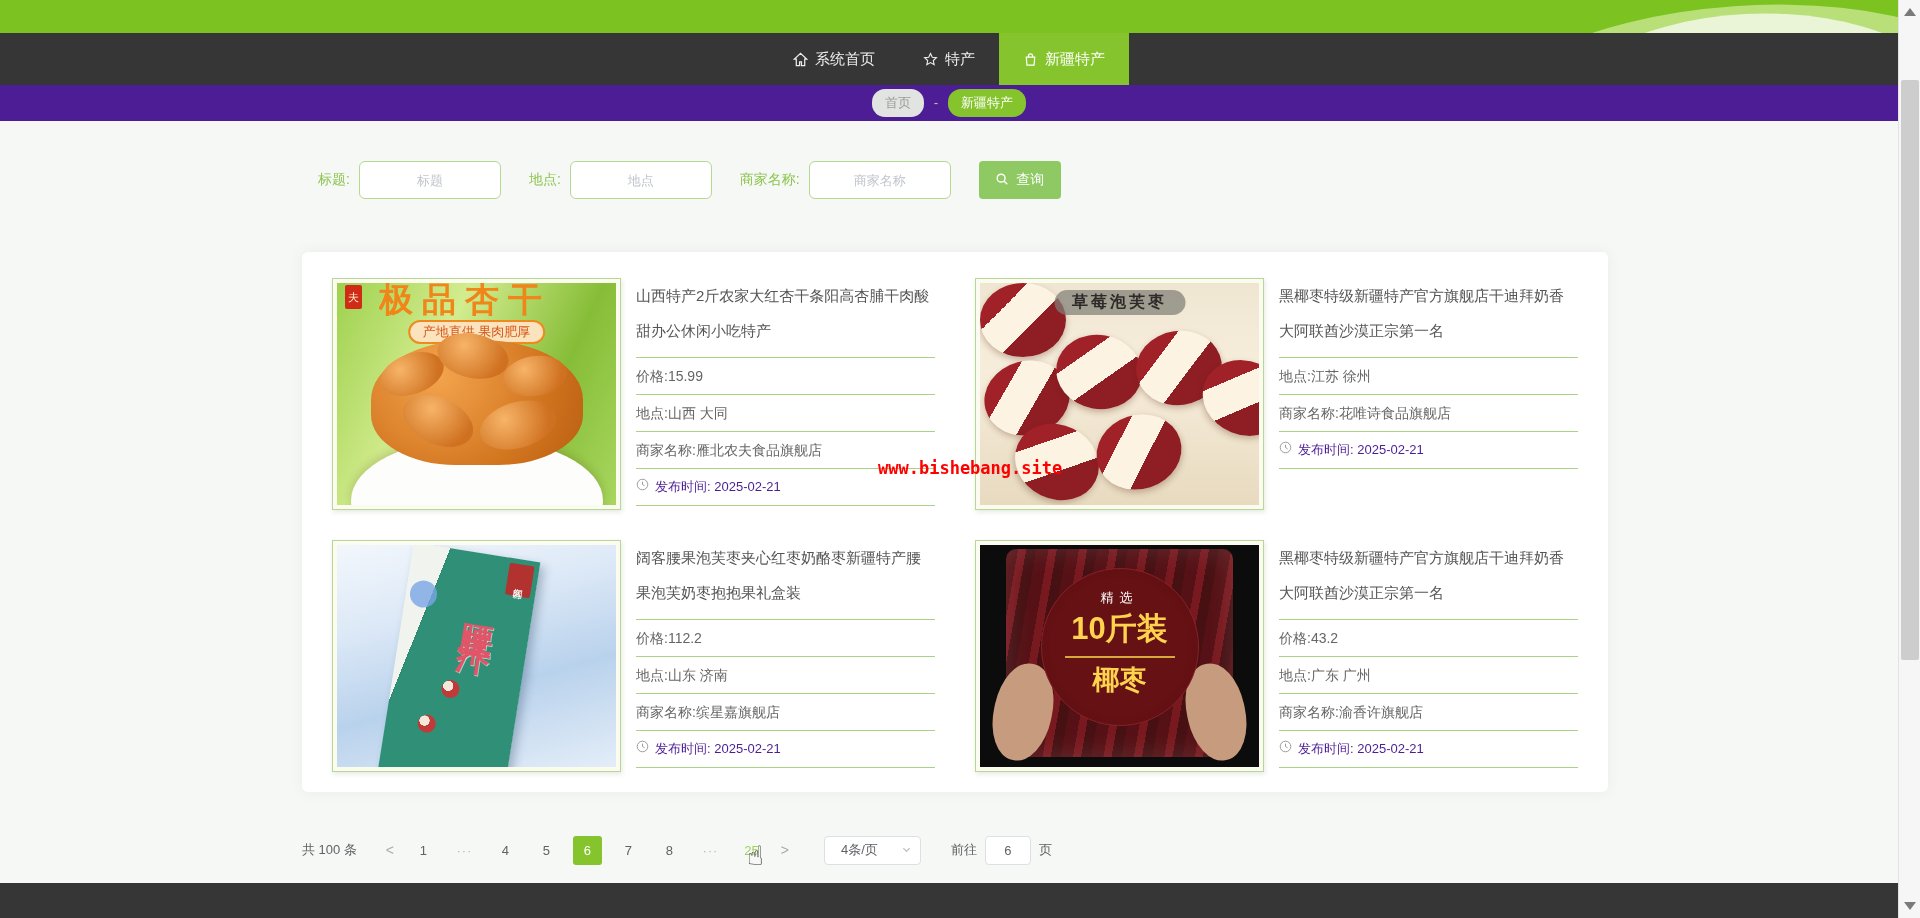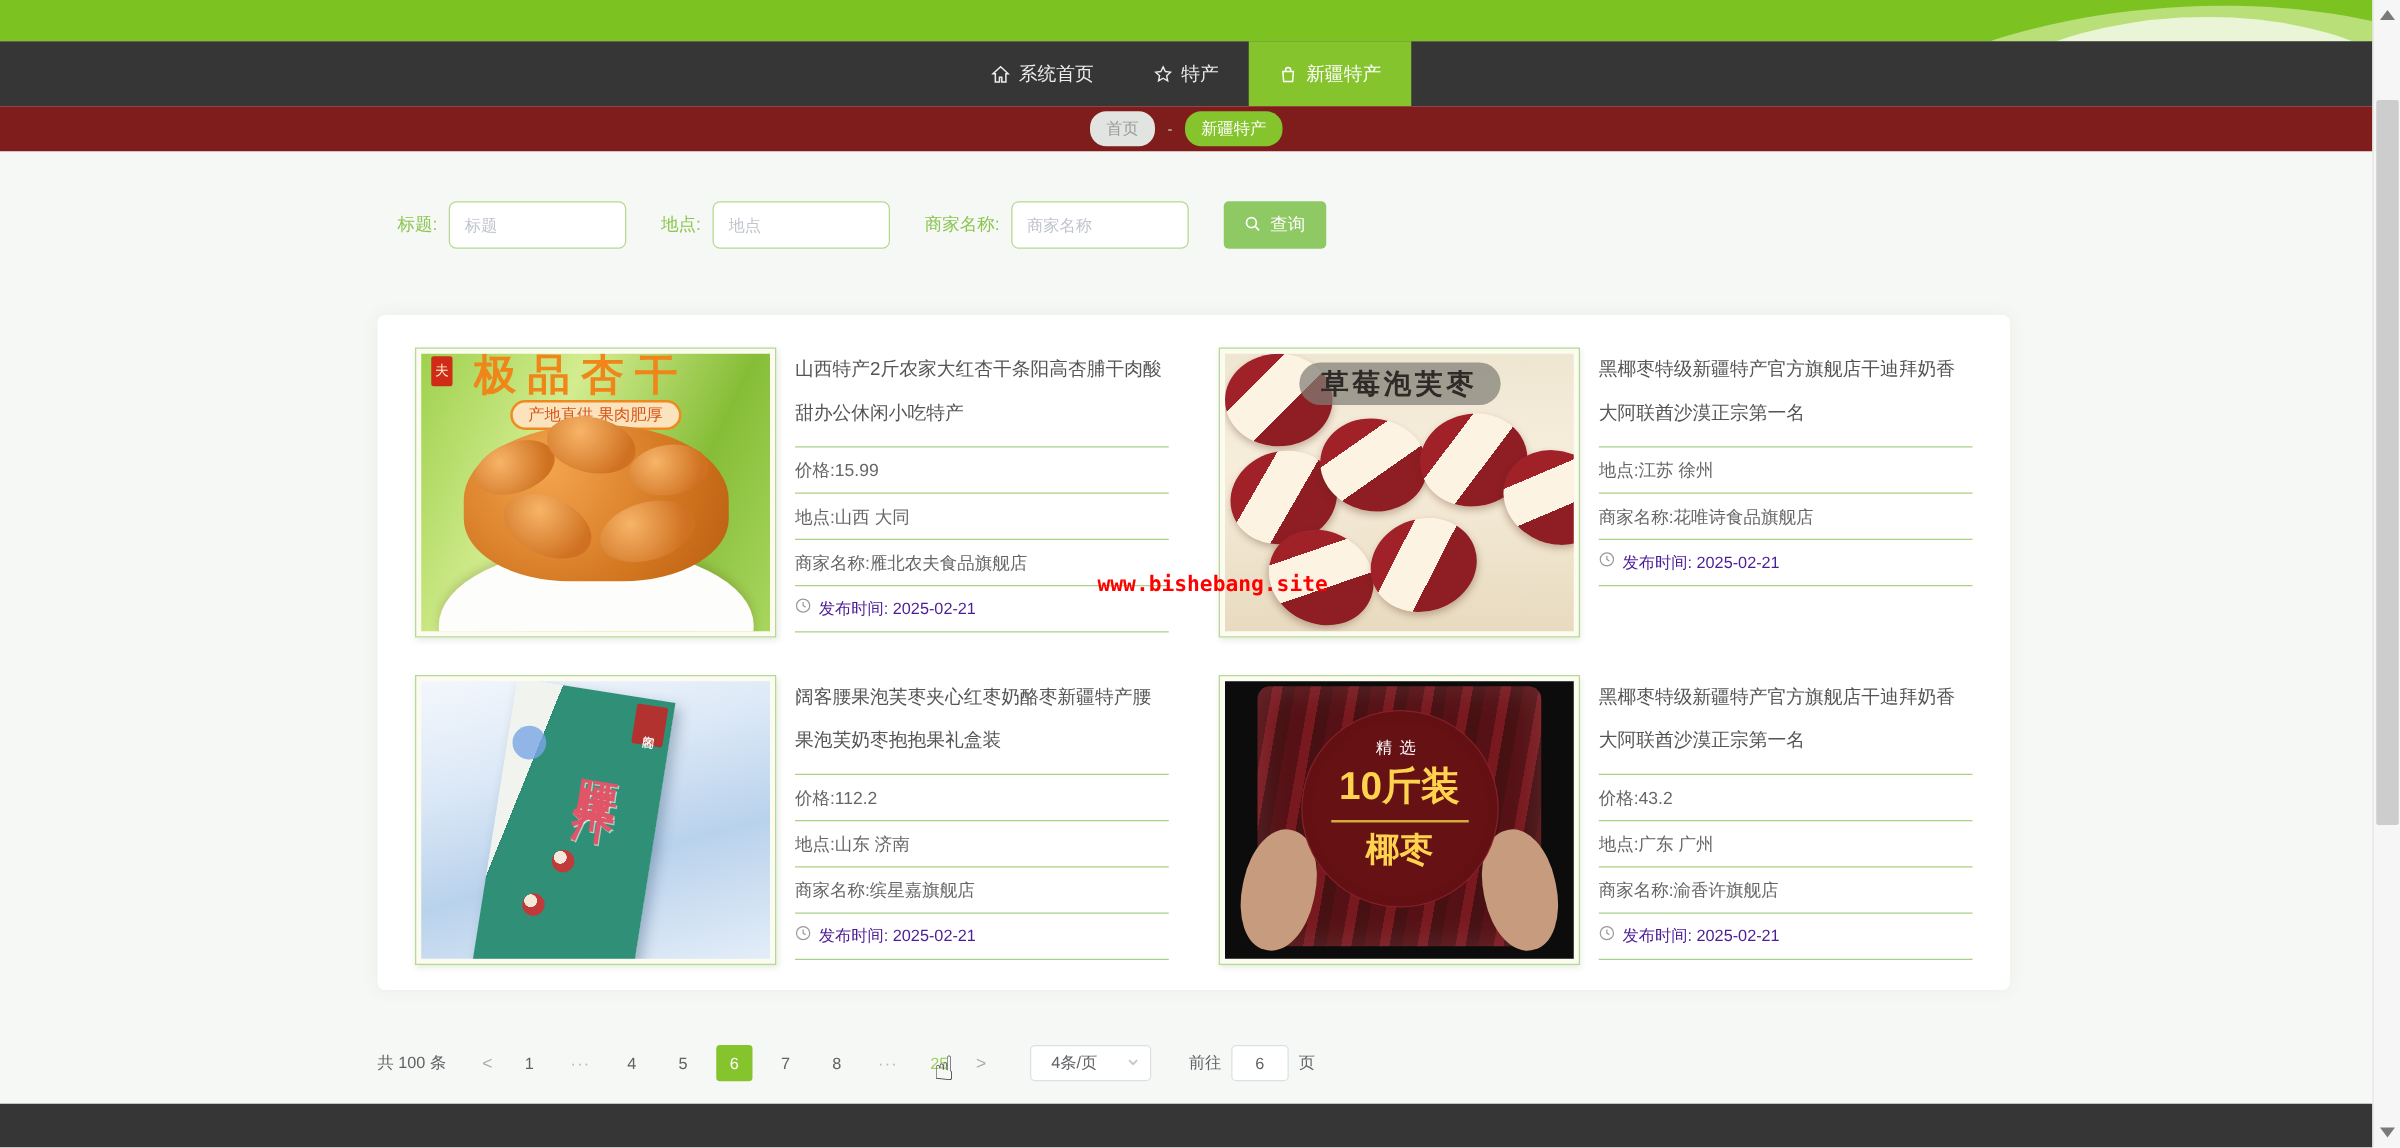--- a/index.html
+++ b/index.html
@@ -11,30 +11,30 @@
   .swoosh1 { position:absolute; right:-120px; top:6px; width:560px; height:120px; background:#b9e078; border-radius:50% 50% 0 0 / 100% 100% 0 0; transform:rotate(-4deg); }
   .swoosh2 { position:absolute; right:-60px; top:14px; width:420px; height:110px; background:#e9f5d6; border-radius:50% 50% 0 0 / 100% 100% 0 0; transform:rotate(-3deg); }
 
   
   .navbar { position:absolute; left:0; top:33px; width:1898px; height:52px; background:#363636; display:flex; justify-content:center; align-items:stretch; }
   .nav-item { display:flex; align-items:center; gap:7px; padding:0 24px; color:#ededed; font-size:15px; cursor:pointer; }
   .nav-item.active { background:#85c42c; color:#fff; }
   .nav-item svg { display:block; }
 
   
-  .crumb-bar { position:absolute; left:0; top:85px; width:1898px; height:36px; background:#7f1d1d; display:flex; align-items:center; justify-content:center; gap:10px; }
+  .crumb-bar { position:absolute; left:0; top:85px; width:1898px; height:36px; background:#4c1d95; display:flex; align-items:center; justify-content:center; gap:10px; }
   .crumb-pill { font-size:13px; padding:5px 13px; border-radius:13px; }
   .crumb-pill.plain { background:#e1e4e0; color:#9a9d9a; cursor:pointer; }
   .crumb-sep { color:#c9cdc9; font-size:12px; }
   .crumb-pill.active { background:#85c42c; color:#fff; cursor:pointer; }
 
   
   .search-row { position:absolute; left:318px; top:160px; height:40px; display:flex; align-items:center; }
   .s-label { color:#8cc551; font-size:14px; margin-right:9px; white-space:nowrap; }
-  .s-input { width:142px; height:38px; border:1px solid #b5d98e; border-radius:6px; background:#fff; padding:0 12px; font-size:13px; color:#333; outline:none; margin-right:28px; font-family:inherit; }
+  .s-input { width:142px; height:38px; border:1px solid #b5d98e; border-radius:6px; background:#fff; padding:0 12px; font-size:13px; color:#333; outline:none; margin-right:28px; font-family:inherit;text-align:center; }
   .s-input::placeholder { color:#c0c4cc; }
   .s-btn { width:82px; height:38px; background:#8ec963; border:none; border-radius:4px; color:#fff; font-size:14px; display:flex; align-items:center; justify-content:center; gap:7px; cursor:pointer; font-family:inherit; }
 
   
   .panel { position:absolute; left:302px; top:252px; width:1306px; height:540px; background:#fff; border-radius:6px; box-shadow:0 0 14px rgba(60,90,40,.07); padding:26px 30px; }
   .grid { display:grid; grid-template-columns:1fr 1fr; column-gap:40px; row-gap:30px; }
   .card { display:flex; cursor:pointer; }
   .imgbox { flex:none; width:289px; height:232px; border:1px solid #b7d79a; background:#fcfbf0; padding:4px; box-shadow:1px 2px 5px rgba(100,140,70,.18); }
   .pimg { position:relative; width:100%; height:100%; overflow:hidden; }
   .info { flex:1; margin-left:15px; display:flex; flex-direction:column; min-width:0; }
@@ -51,21 +51,21 @@
   .bowl { position:absolute; bottom:-58px; left:50%; transform:translateX(-50%); width:252px; height:125px; background:#fdfdfb; border-radius:50%; box-shadow:0 -3px 8px rgba(80,60,20,.2); }
   .pile { position:absolute; bottom:40px; left:50%; transform:translateX(-50%); width:212px; height:125px; border-radius:48% 48% 40% 40%; background:radial-gradient(circle at 32% 28%,#f4a44e,#d2751f 62%,#b85e12); }
   .pile b { position:absolute; border-radius:50%; background:radial-gradient(circle at 35% 30%,#f7b468,#cf7120 75%); }
   .pile b:nth-child(1){left:8px;top:14px;width:66px;height:40px;transform:rotate(-20deg);}
   .pile b:nth-child(2){left:66px;top:-6px;width:72px;height:44px;transform:rotate(12deg);}
   .pile b:nth-child(3){left:132px;top:16px;width:64px;height:40px;transform:rotate(-8deg);}
   .pile b:nth-child(4){left:30px;top:58px;width:74px;height:46px;transform:rotate(24deg);}
   .pile b:nth-child(5){left:108px;top:62px;width:78px;height:46px;transform:rotate(-16deg);}
 
   .img2bg { background:linear-gradient(180deg,#efe6d2 0%,#f7eddb 40%,#e7dabf 100%); }
-  .img2-banner { position:absolute; top:7px; left:50%; transform:translateX(-50%); background:rgba(128,126,118,.72); color:#2e2a27; font-size:22px; font-weight:bold; letter-spacing:3px; padding:2px 18px; border-radius:18px; white-space:nowrap; z-index:3; }
+  .img2-banner { position:absolute; top:7px; left:50%; transform:translateX(-50%); background:rgba(128,126,118,.72); color:#2e2a27; font-size:16px; font-weight:bold; letter-spacing:3px; padding:2px 18px; border-radius:18px; white-space:nowrap; z-index:3; }
   .date { position:absolute; width:86px; height:74px; border-radius:50%; background:linear-gradient(135deg,#a02128 30%,#fdf3e2 30%,#fdf3e2 58%,#8f1d24 58%); box-shadow:0 3px 6px rgba(90,40,20,.3); }
   .date:nth-of-type(2){left:4px; top:78px; transform:rotate(-15deg);}
   .date:nth-of-type(3){left:76px; top:52px; transform:rotate(10deg);}
   .date:nth-of-type(4){left:156px;top:48px; transform:rotate(-8deg);}
   .date:nth-of-type(5){left:222px;top:78px; transform:rotate(22deg);}
   .date:nth-of-type(6){left:34px; top:142px;transform:rotate(26deg);}
   .date:nth-of-type(7){left:116px;top:132px;transform:rotate(-18deg);}
   .date:nth-of-type(8){left:196px;top:146px;transform:rotate(8deg);}
 
   .img3bg { background:linear-gradient(165deg,#f3f7fc 0%,#dde9f7 30%,#b9d2ec 62%,#e3edf8 100%); }

